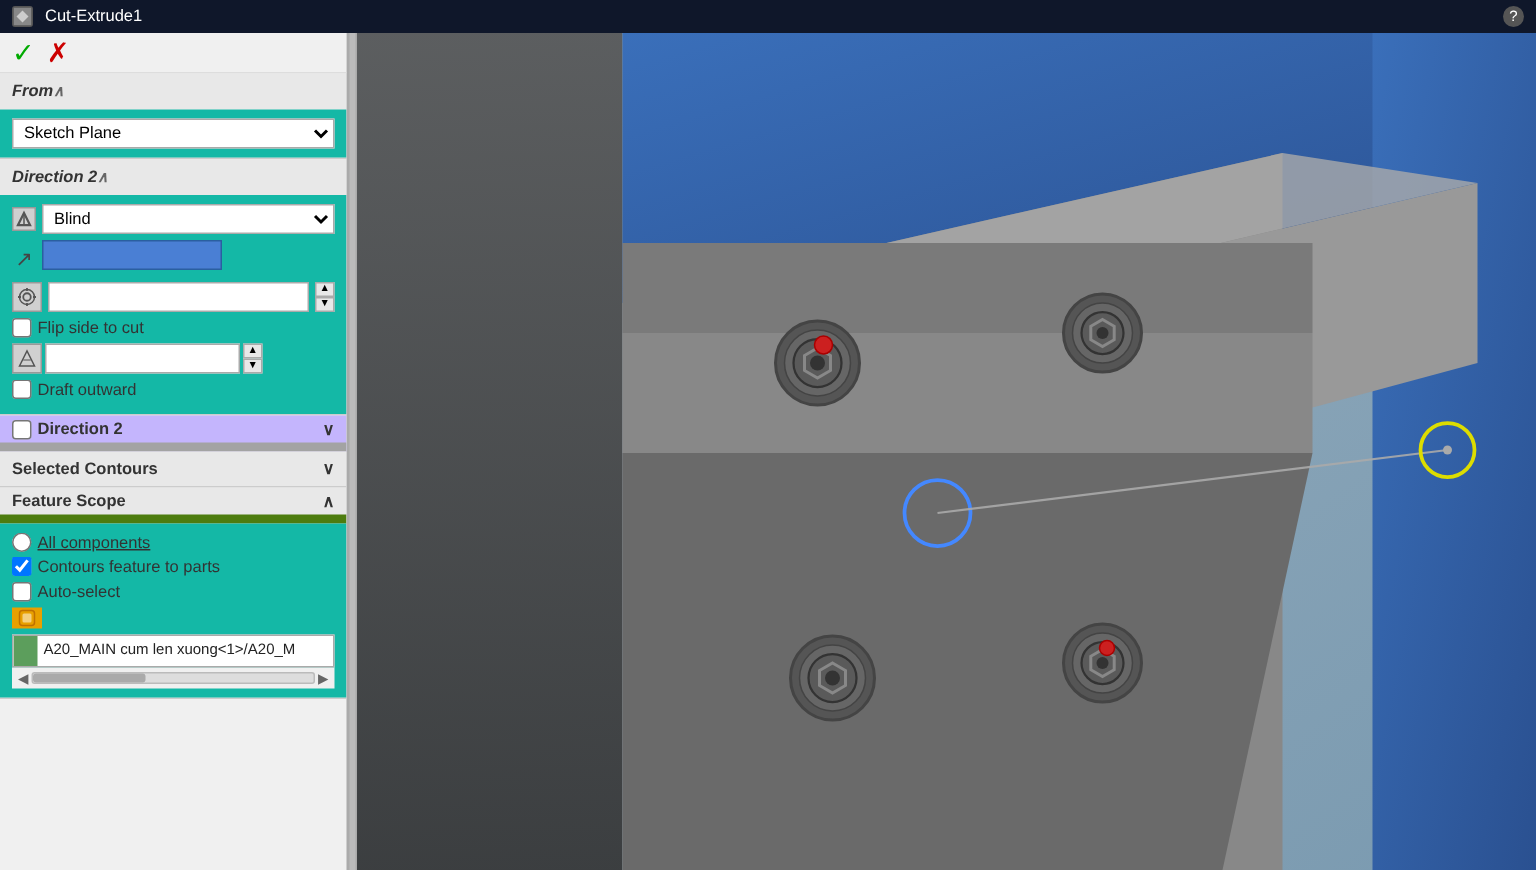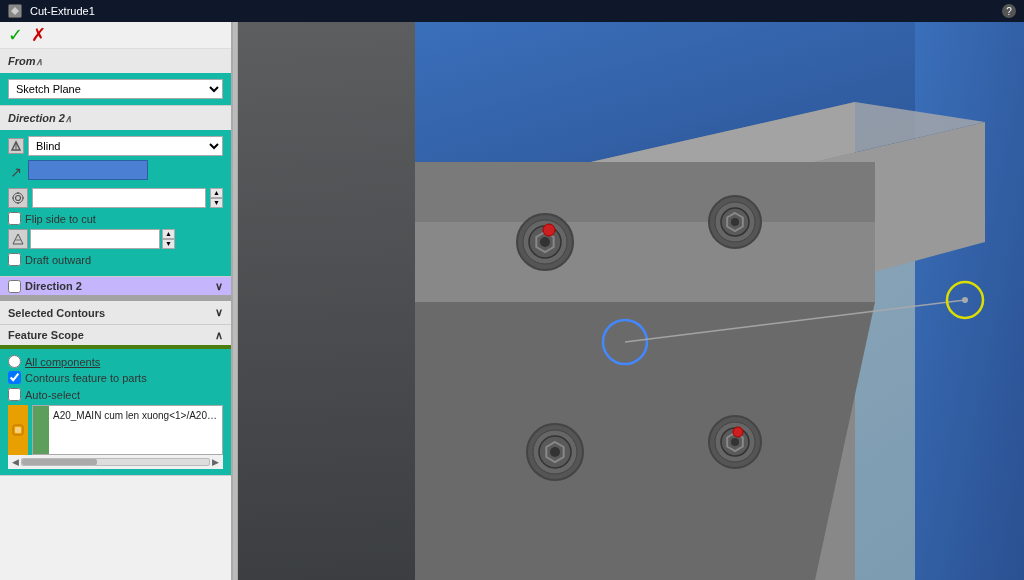--- a/index.html
+++ b/index.html
@@ -218,21 +218,21 @@
     .feature-scope-header {
       background: #e8e8e8;
       padding: 4px 8px;
       display: flex;
       align-items: center;
       justify-content: space-between;
       font-size: 11px;
       font-weight: 600;
       color: #333;
       height: 24px;
-      border-bottom: 4px solid #4d7c0f;
+      border-bottom: 6px solid #4d7c0f;
     }
 
     .radio-row {
       display: flex;
       align-items: center;
       gap: 4px;
       margin-bottom: 3px;
     }
     .radio-row label { font-size: 11px; color: #333; text-decoration: underline; }
 
@@ -452,21 +452,21 @@
         </div>
         <div class="checkbox-row">
           <input type="checkbox" id="propagate" checked="" style="">
           <label for="propagate">Contours feature to parts</label>
         </div>
         <div class="checkbox-row">
           <input type="checkbox" id="autoSel" style="">
           <label for="autoSel">Auto-select</label>
         </div>
 
-        <div style="display:flex; gap:4px; align-items:stretch;">
+        <div style="display:flex; gap:4px; align-items:stretch;flex-direction:column;">
           <div style="width:20px; background:#e8a000; display:flex; align-items:center; justify-content:center; flex-shrink:0;">
             <svg width="14" height="14" viewBox="0 0 14 14">
               <rect x="2" y="2" width="10" height="10" rx="2" fill="#e8a000" stroke="#c07000" stroke-width="1"></rect>
               <rect x="4" y="4" width="6" height="6" rx="1" fill="#fff" opacity="0.5"></rect>
             </svg>
           </div>
           <div class="component-list" style="flex:1; margin:0; height:50px;">
             <div class="component-list-sidebar"></div>
             <div class="component-list-items">
               <div class="component-list-item">A20_MAIN cum len xuong&lt;1&gt;/A20_M</div>

